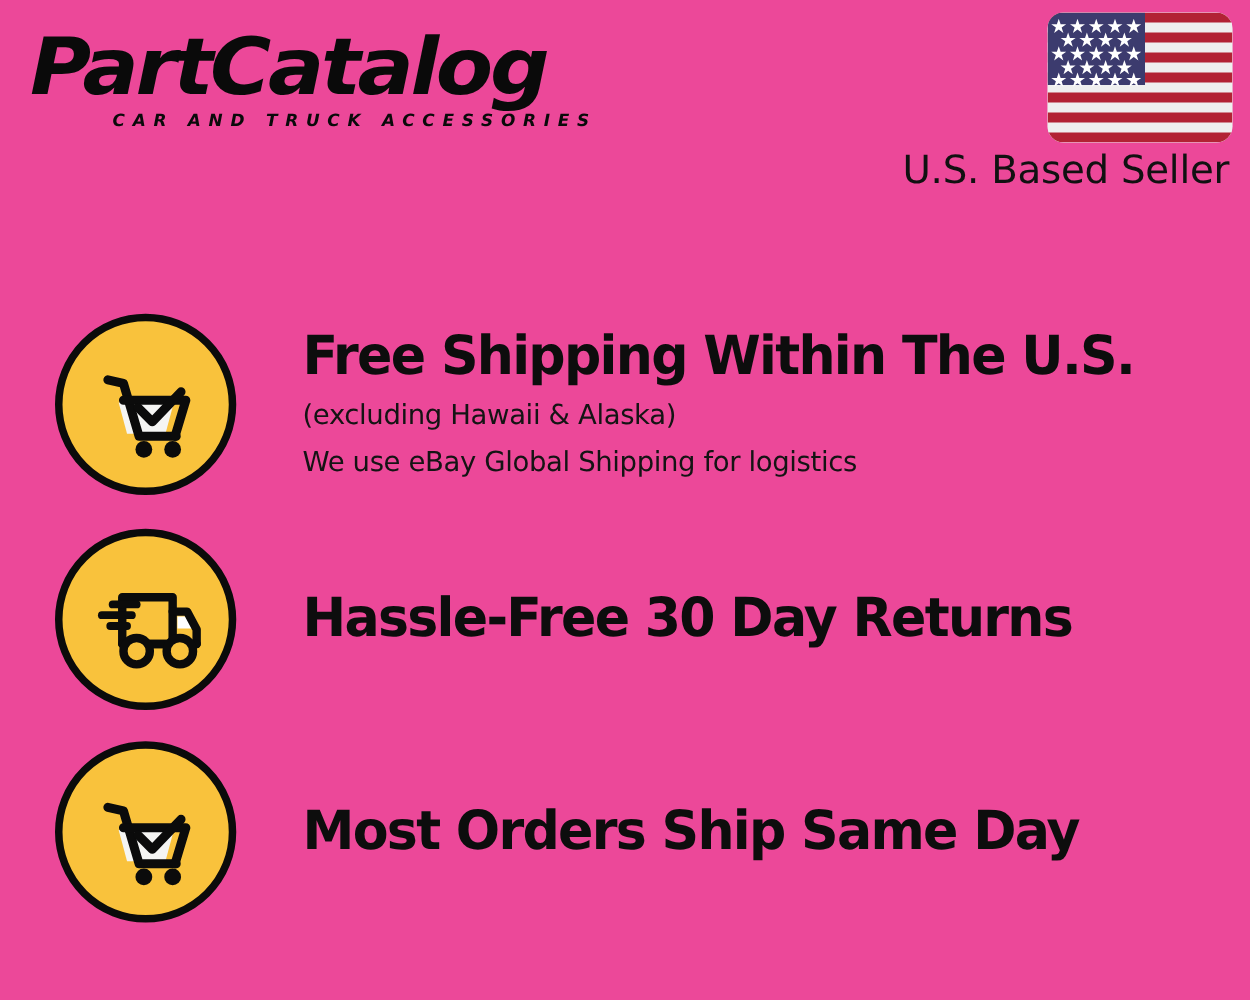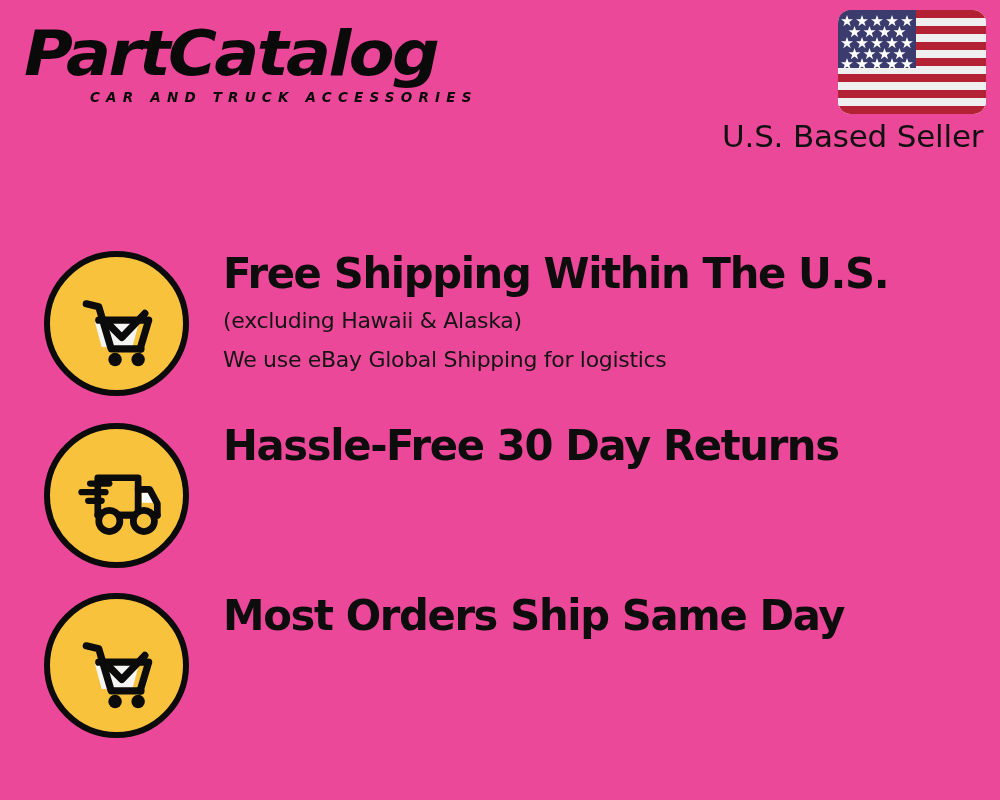--- a/index.html
+++ b/index.html
@@ -77,21 +77,22 @@
     color: #111111;
     white-space: nowrap;
   }
 
   
   .feature-row {
     position: absolute;
     left: 44px;
     width: 940px;
     display: flex;
-    align-items: flex-start;
+    align-items: center;
+    gap: 19px;
   }
   #feature-row-0 { top: 251px; }
   #feature-row-1 { top: 423px; }
   #feature-row-2 { top: 593px; }
 
   .feature-badge {
     flex: 0 0 auto;
     width: 145px;
     height: 145px;
     border-radius: 50%;

